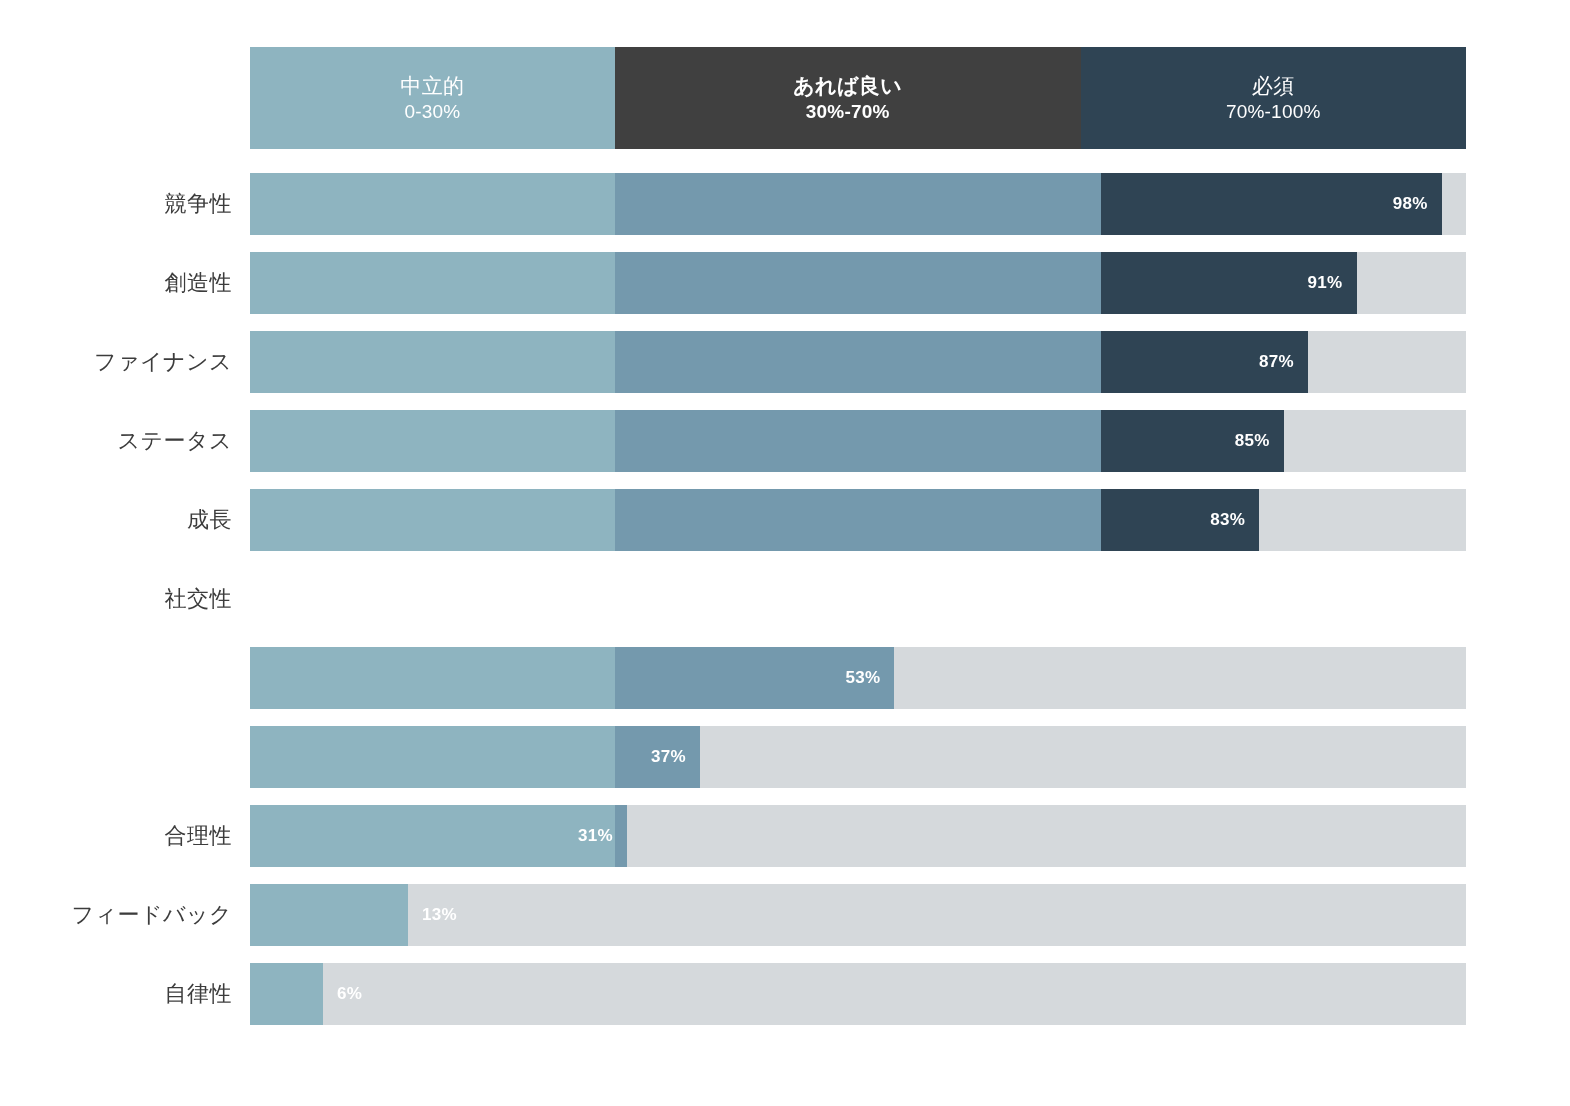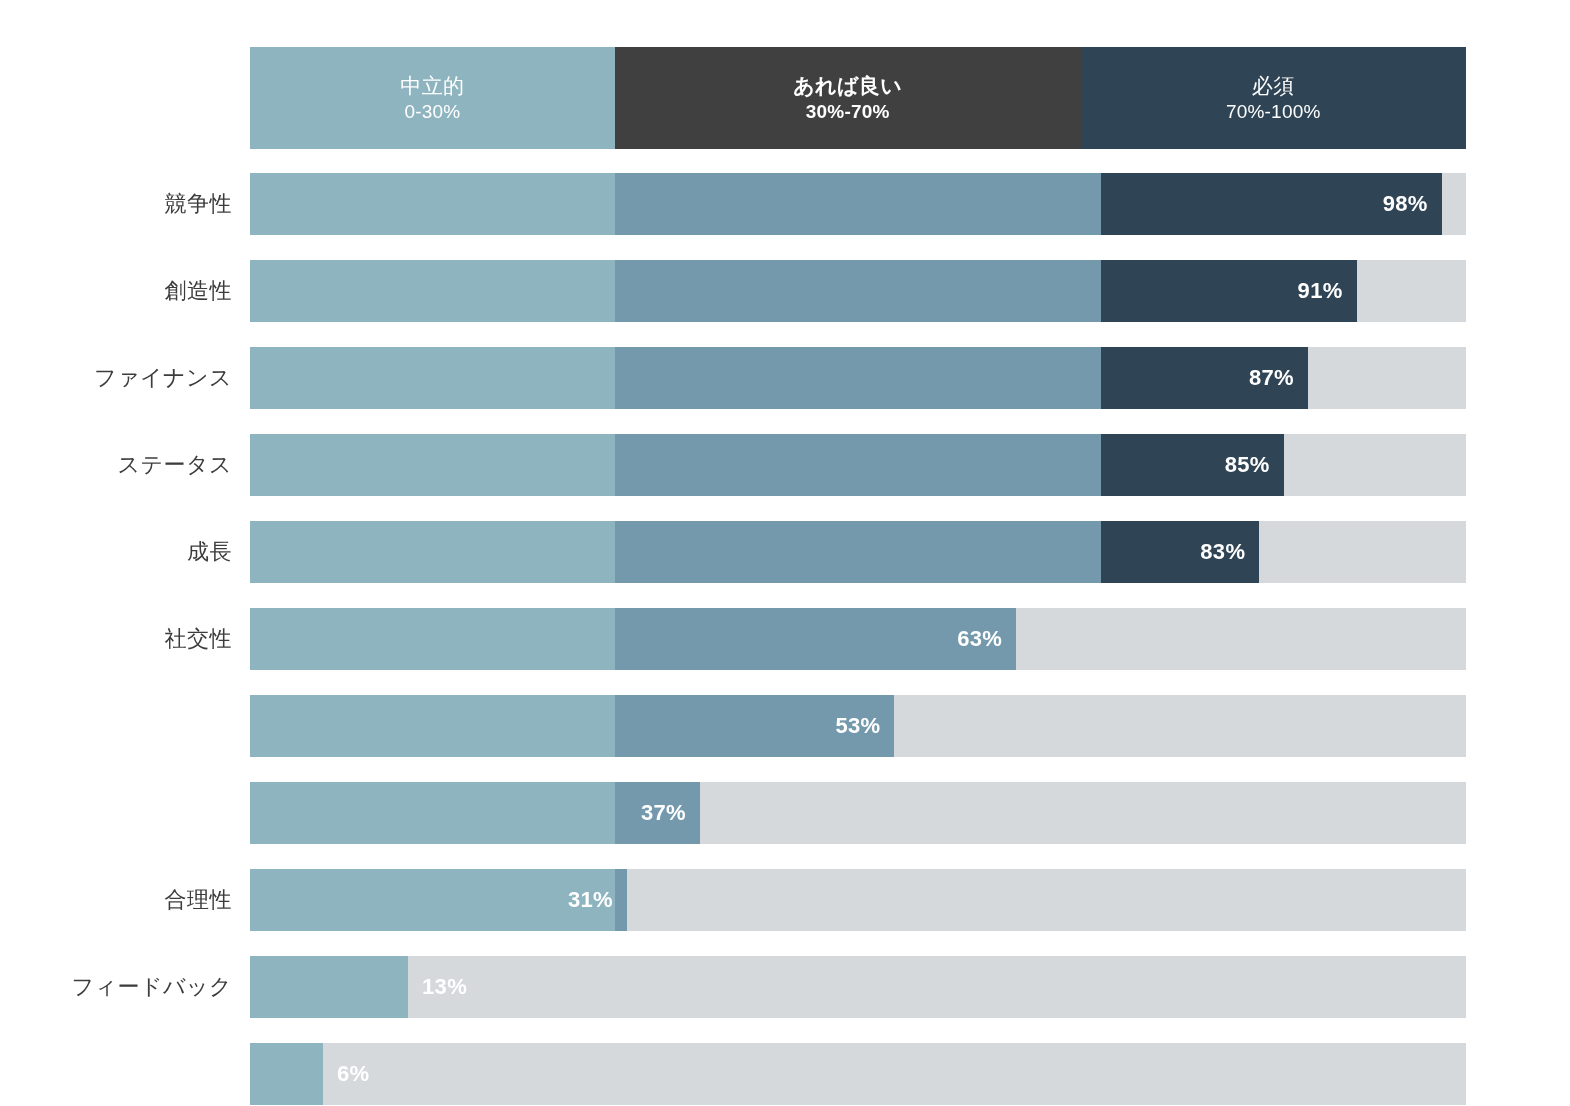--- a/index.html
+++ b/index.html
@@ -56,21 +56,21 @@
   #rows {
     position: absolute;
     left: 0;
     top: 173px;
     width: 1570px;
   }
 
   .row {
     position: relative;
     height: 62px;
-    margin-bottom: 25px;
+    margin-bottom: 17px;
   }
 
   .row-label {
     position: absolute;
     left: 0;
     top: 0;
     width: 232px;
     height: 62px;
     display: flex;
     align-items: center;
@@ -100,21 +100,21 @@
   .seg.neutral  { background: #8eb4c0; left: 0; }
   .seg.niceto   { background: #7499ad; }
   .seg.musthave { background: #2f4454; }
 
   .value-label {
     position: absolute;
     top: 0;
     height: 62px;
     display: flex;
     align-items: center;
-    font-size: 22px;
+    font-size: 17px;
     font-weight: bold;
     color: #ffffff;
     white-space: nowrap;
     letter-spacing: .3px;
   }
   .value-label.inside  { justify-content: flex-end; }
   .value-label.outside { justify-content: flex-start; }
 </style>
 </head>
 <body>
@@ -181,25 +181,20 @@
         <div class="row-label">成長</div>
         <div class="row-track">
           <div class="seg neutral" style="left: 0%; width: 30%;"></div>
           <div class="seg niceto" style="left: 30%; width: 40%;"></div>
           <div class="seg musthave" style="left: 70%; width: 13%;"></div>
           <div class="value-label inside" style="left: 0%; width: 83%; padding-right: 14px;">83%</div>
         </div>
       </div>
       <div class="row">
         <div class="row-label">社交性</div>
-        <div class="row-track">
-          <div class="seg neutral" style="left: 0%; width: 30%;"></div>
-          <div class="seg niceto" style="left: 30%; width: 33%;"></div>
-          <div class="value-label inside" style="left: 0%; width: 63%; padding-right: 14px;">63%</div>
-        </div>
       </div>
       <div class="row">
         <div class="row-track">
           <div class="seg neutral" style="left: 0%; width: 30%;"></div>
           <div class="seg niceto" style="left: 30%; width: 23%;"></div>
           <div class="value-label inside" style="left: 0%; width: 53%; padding-right: 14px;">53%</div>
         </div>
       </div>
       <div class="row">
         <div class="row-track">
@@ -217,20 +212,21 @@
         </div>
       </div>
       <div class="row">
         <div class="row-label">フィードバック</div>
         <div class="row-track">
           <div class="seg neutral" style="left: 0%; width: 13%;"></div>
           <div class="value-label outside" style="left: 13%; width: 87%; padding-left: 14px;">13%</div>
         </div>
       </div>
       <div class="row">
+        <div class="row-label">自律性</div>
         <div class="row-track">
           <div class="seg neutral" style="left: 0%; width: 6%;"></div>
           <div class="value-label outside" style="left: 6%; width: 94%; padding-left: 14px;">6%</div>
         </div>
       </div>
     </div>
 
 </div>
 
 </body></html>

